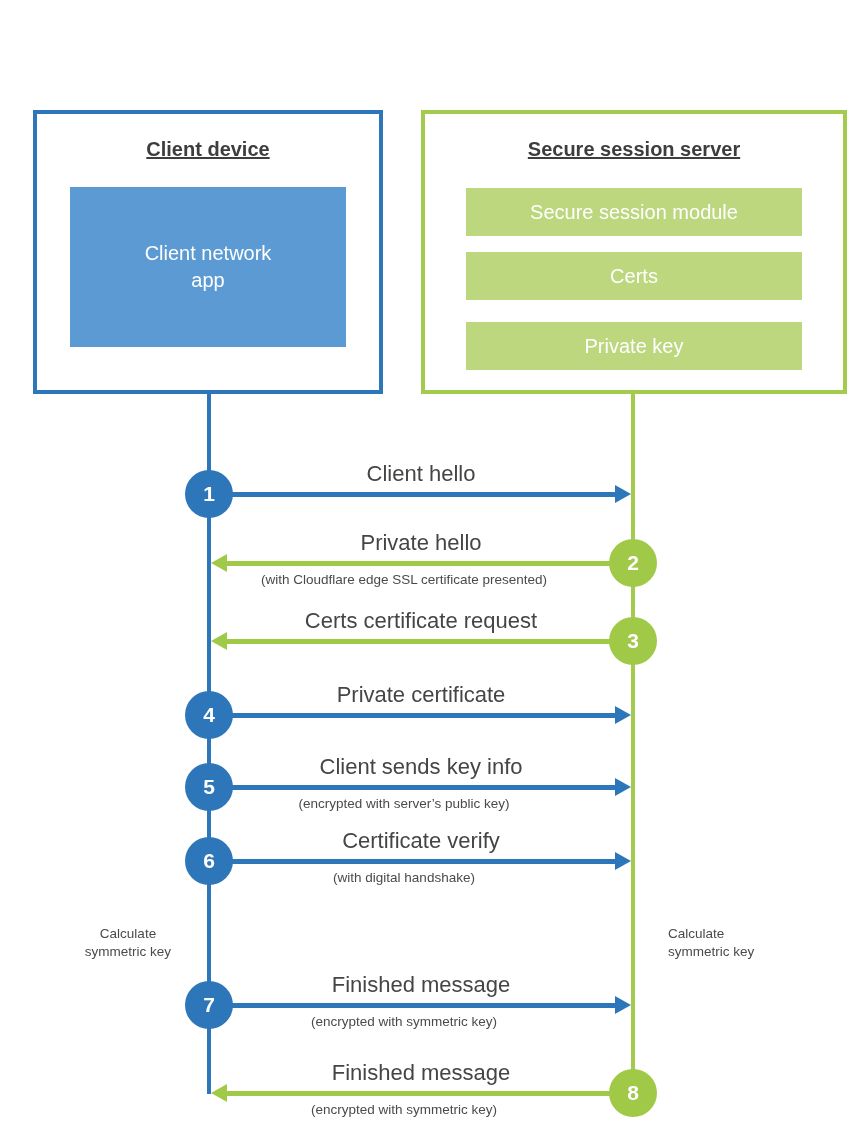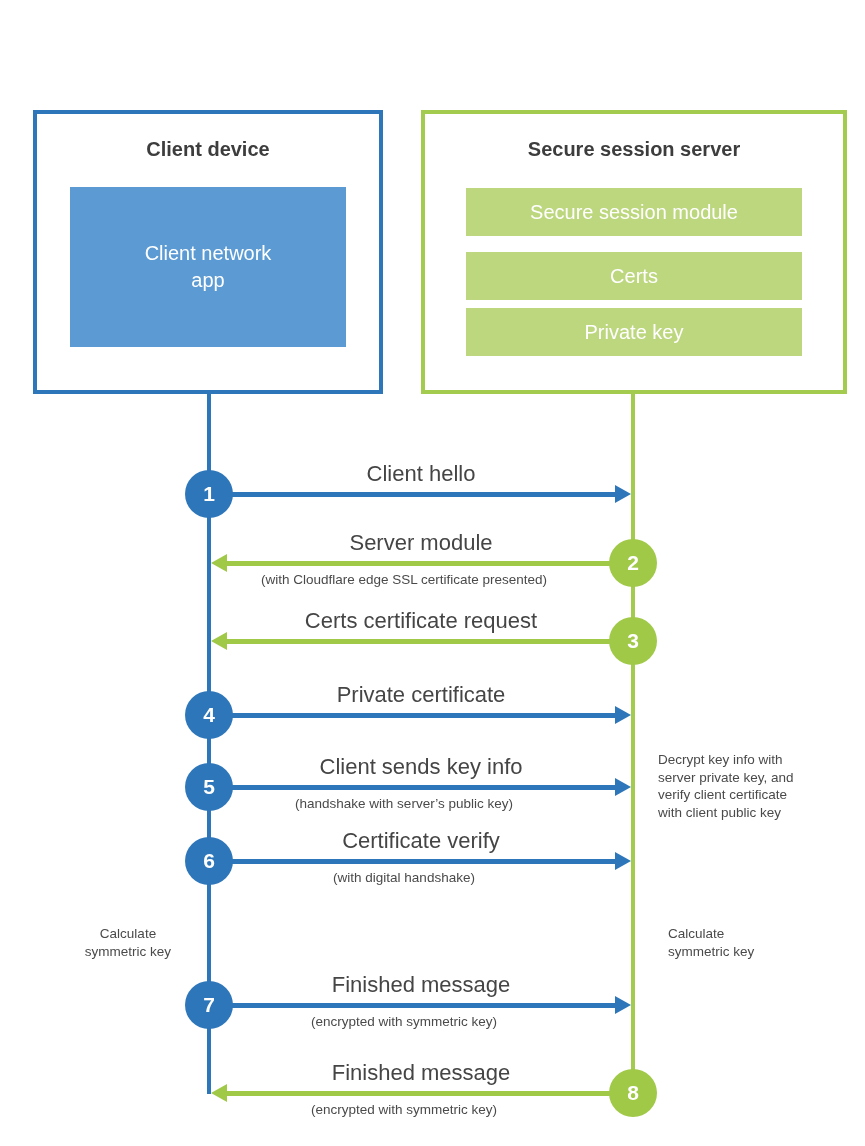--- a/index.html
+++ b/index.html
@@ -5,30 +5,30 @@
   html,body{margin:0;padding:0;background:#ffffff;}
   body{font-family:"Liberation Sans","DejaVu Sans",sans-serif;}
   .canvas{position:relative;width:865px;height:1146px;background:#ffffff;overflow:hidden;}
 
   .page-title{position:absolute;left:30px;top:18px;font-size:27px;font-weight:400;color:#4d4d4f;letter-spacing:.2px;}
 
   
   .entity{position:absolute;top:110px;height:284px;background:#fff;box-sizing:border-box;}
   .entity.client{left:33px;width:350px;border:4px solid #2e76ba;}
   .entity.server{left:421px;width:426px;border:4px solid #a3cb4e;}
-  .entity-title{margin-top:24px;text-align:center;font-size:20px;font-weight:bold;color:#3d3d3d;}
+  .entity-title{margin-top:24px;text-align:center;font-size:20px;font-weight:bold;color:#3d3d3d;text-decoration:underline;}
 
   .app-box{position:absolute;left:70px;top:187px;width:276px;height:160px;background:#5b9ad3;
            display:flex;align-items:center;justify-content:center;text-align:center;
            color:#ffffff;font-size:20px;line-height:27px;white-space:pre-line;}
 
   .module-bar{position:absolute;left:466px;width:336px;height:48px;background:#bdd77f;
               display:flex;align-items:center;justify-content:center;
               color:#ffffff;font-size:20px;}
-  .module-bar.m0{top:188px;} .module-bar.m1{top:252px;} .module-bar.m2{top:308px;}
+  .module-bar.m0{top:188px;} .module-bar.m1{top:252px;} .module-bar.m2{top:322px;}
 
   
   .lifeline{position:absolute;width:4px;}
   .lifeline.client{left:207px;top:392px;height:702px;background:#2e76ba;}
   .lifeline.server{left:631px;top:392px;height:701px;background:#a3cb4e;}
 
   
   .row{position:absolute;left:0;width:865px;height:0;}
   .r1{top:494px;} .r2{top:563px;} .r3{top:641px;} .r4{top:715px;}
   .r5{top:787px;} .r6{top:861px;} .r7{top:1005px;} .r8{top:1093px;}
@@ -84,21 +84,21 @@
     <div class="aline"></div>
     <div class="ahead"></div>
     <div class="circle">1</div>
     <div class="label">Client hello</div>
   </div>
 
   <div class="row r2 dir-left">
     <div class="aline"></div>
     <div class="ahead"></div>
     <div class="circle">2</div>
-    <div class="label">Server module</div>
+    <div class="label">Private hello</div>
     <div class="sub">(with Cloudflare edge SSL certificate presented)</div>
   </div>
 
   <div class="row r3 dir-left">
     <div class="aline"></div>
     <div class="ahead"></div>
     <div class="circle">3</div>
     <div class="label">Certs certificate request</div>
   </div>
 
@@ -107,21 +107,21 @@
     <div class="ahead"></div>
     <div class="circle">4</div>
     <div class="label">Private certificate</div>
   </div>
 
   <div class="row r5 dir-right">
     <div class="aline"></div>
     <div class="ahead"></div>
     <div class="circle">5</div>
     <div class="label">Client sends key info</div>
-    <div class="sub">(handshake with server’s public key)</div>
+    <div class="sub">(encrypted with server’s public key)</div>
   </div>
 
   <div class="row r6 dir-right">
     <div class="aline"></div>
     <div class="ahead"></div>
     <div class="circle">6</div>
     <div class="label">Certificate verify</div>
     <div class="sub">(with digital handshake)</div>
   </div>
 
@@ -134,22 +134,18 @@
   </div>
 
   <div class="row r8 dir-left">
     <div class="aline"></div>
     <div class="ahead"></div>
     <div class="circle">8</div>
     <div class="label">Finished message</div>
     <div class="sub">(encrypted with symmetric key)</div>
   </div>
 
-  <div class="note decrypt">Decrypt key info with
-server private key, and
-verify client certificate
-with client public key</div>
   <div class="note calc-left">Calculate
 symmetric key</div>
   <div class="note calc-right">Calculate
 symmetric key</div>
 
 </div>
 
 </body></html>

